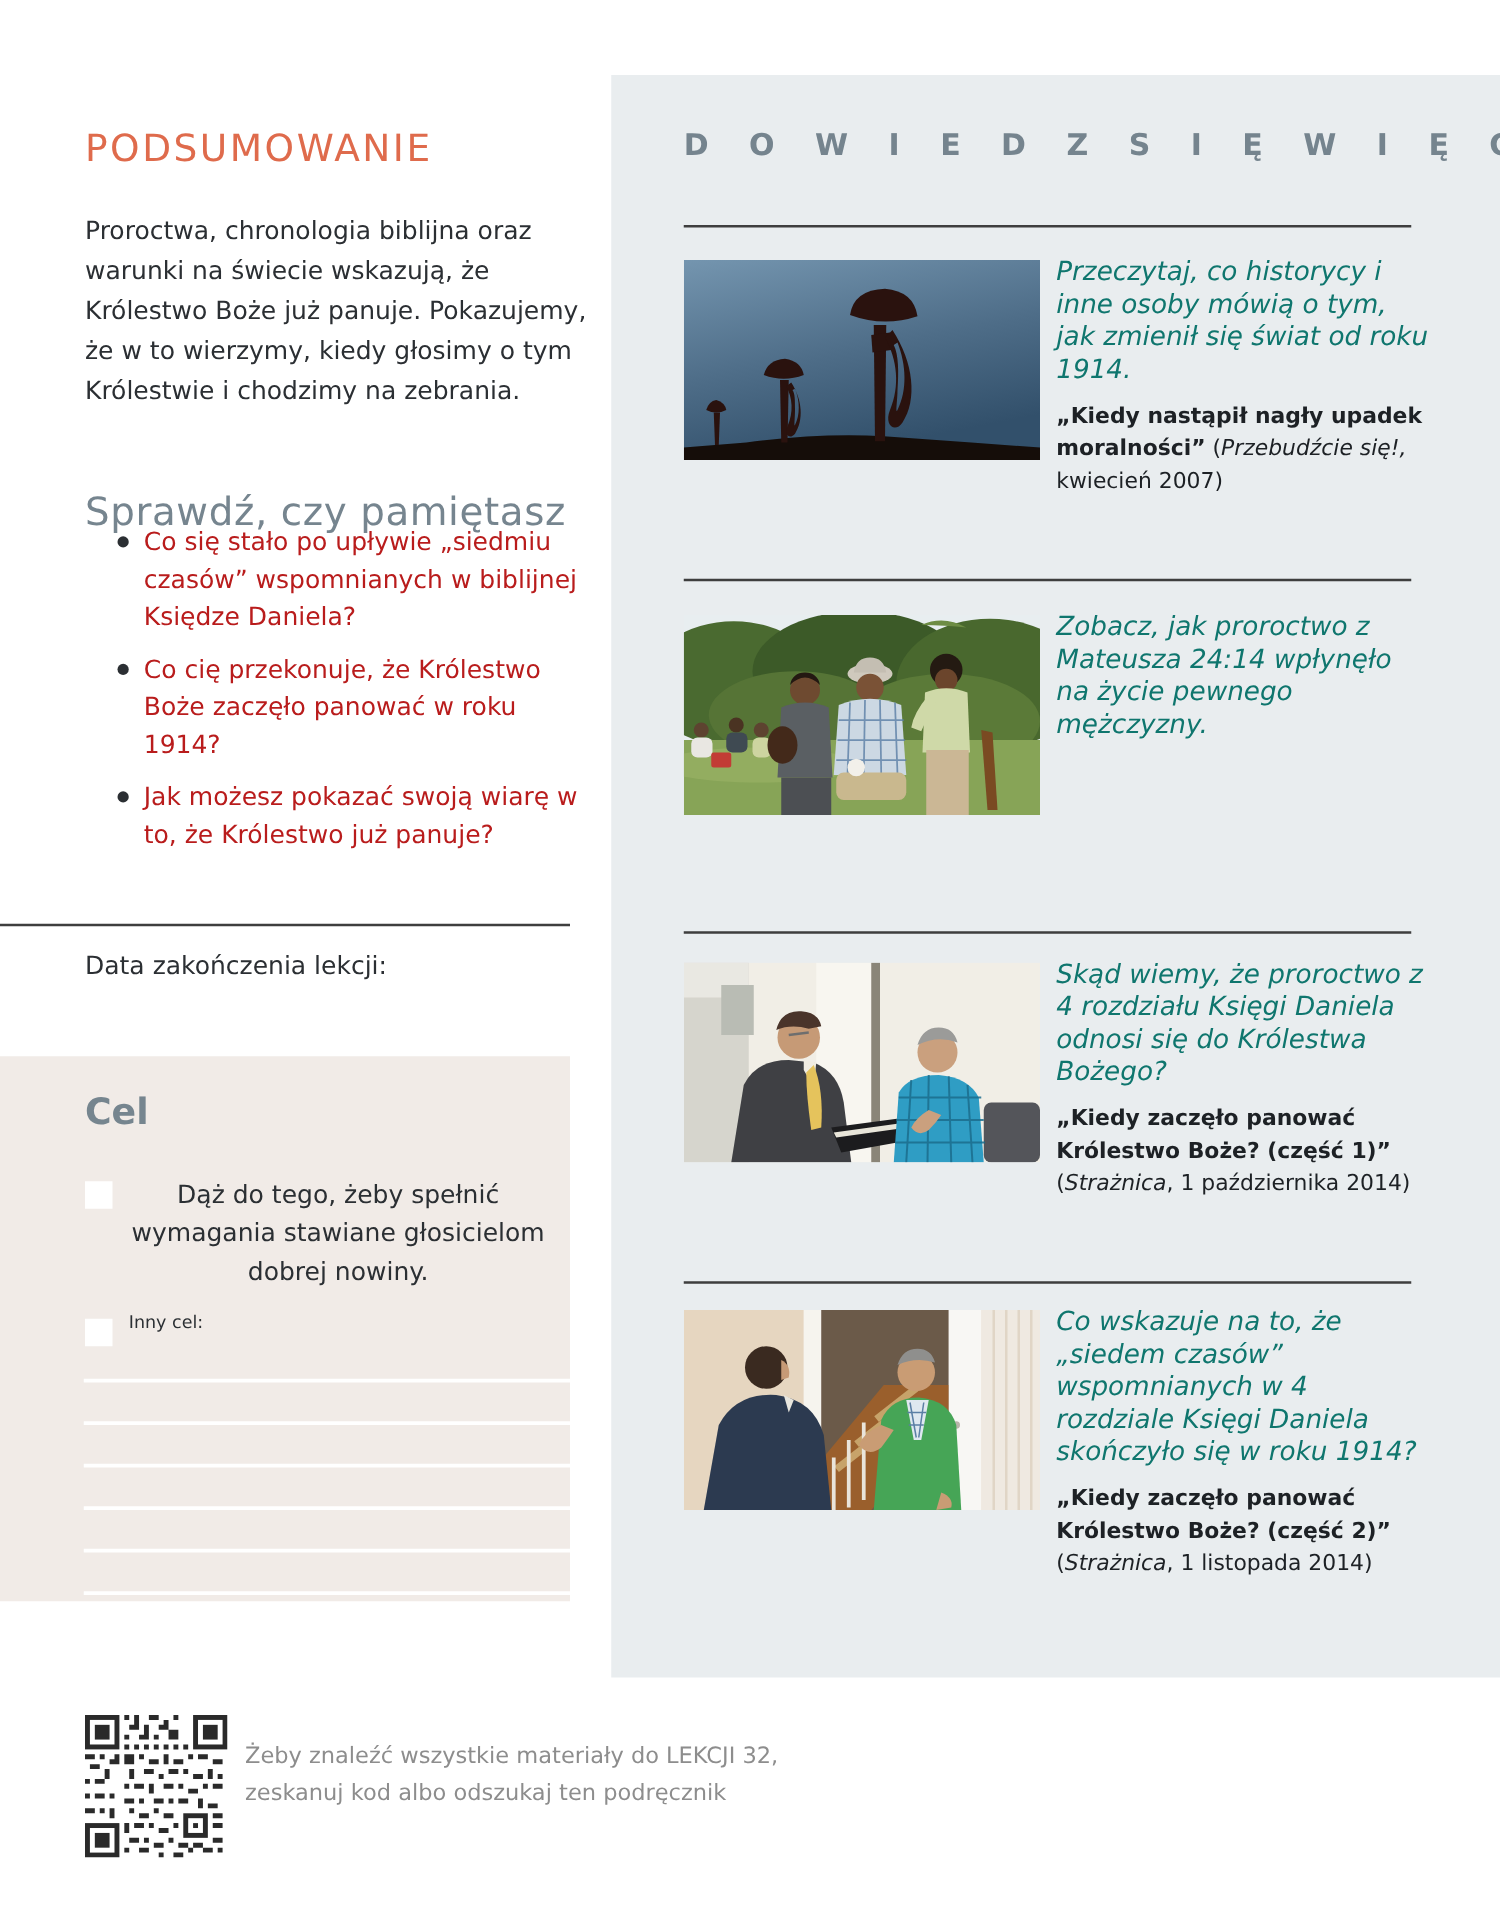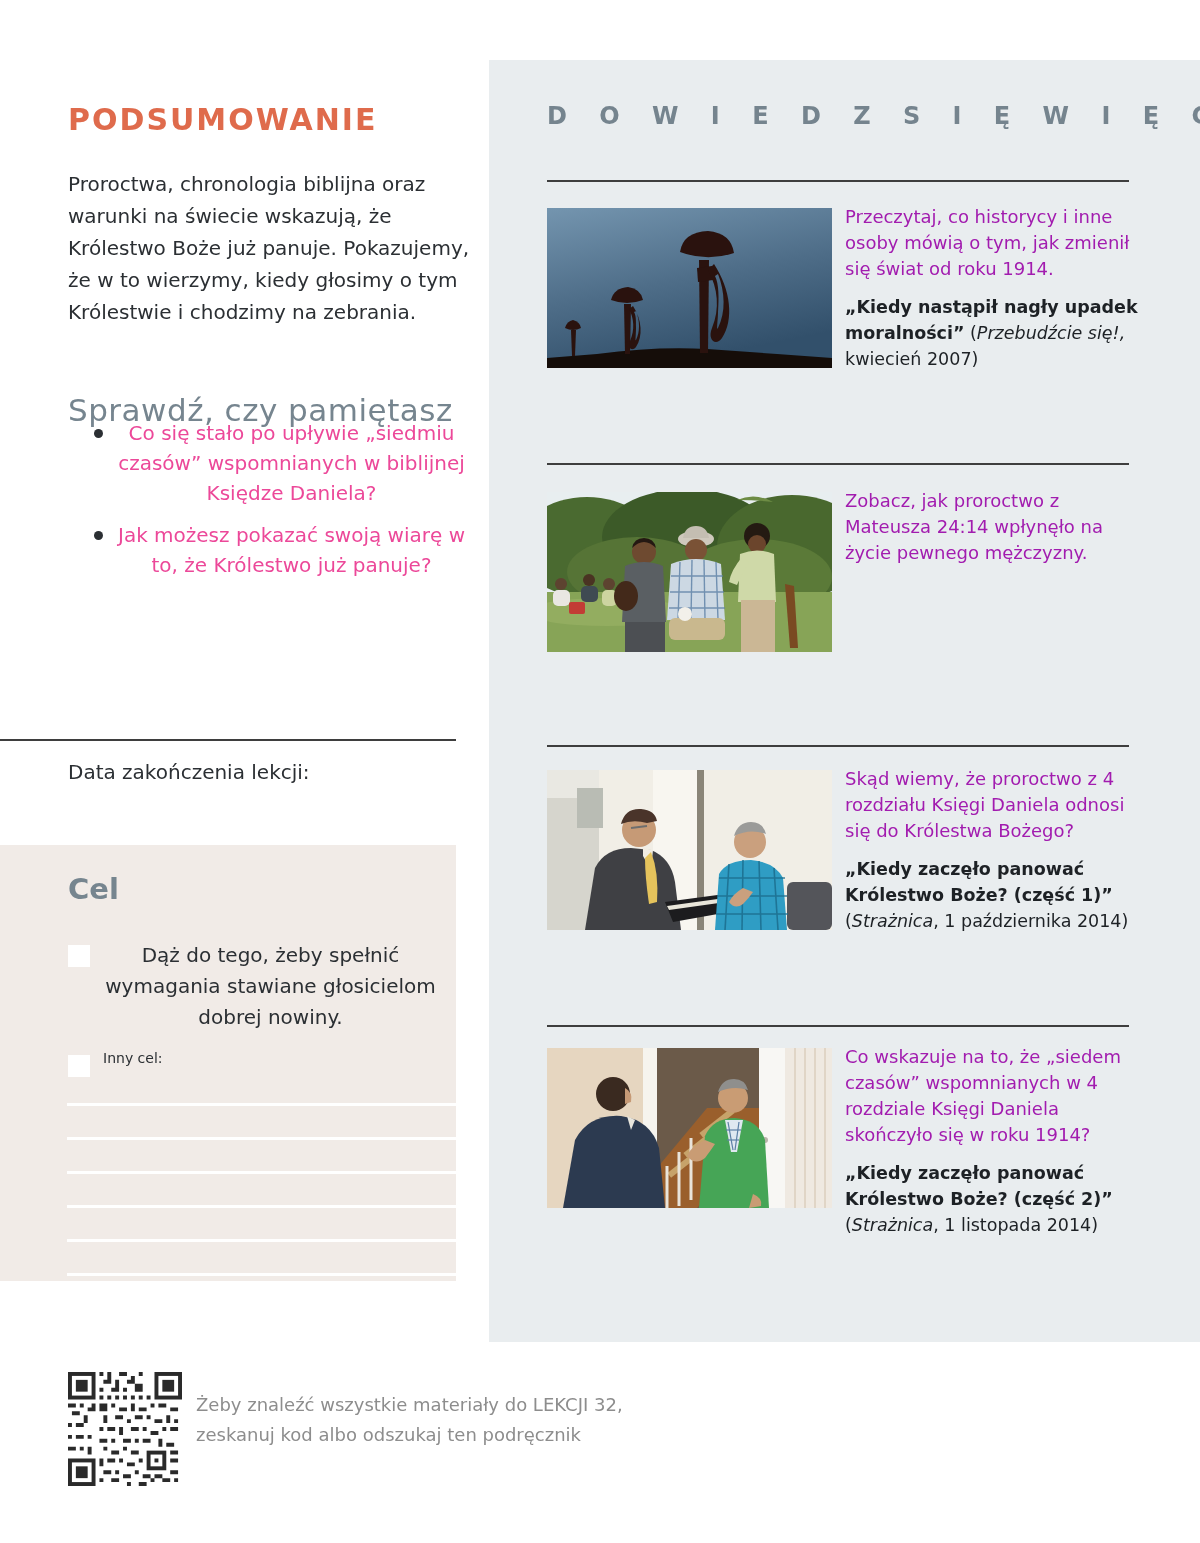--- a/index.html
+++ b/index.html
@@ -5,32 +5,32 @@
   html,body { margin:0; padding:0; }
   body {
     width:1200px; height:1543px; position:relative; background:#ffffff;
     font-family:"DejaVu Sans","Liberation Sans",sans-serif;
     color:#2e3338; -webkit-font-smoothing:antialiased;
   }
   .abs { position:absolute; }
 
   
   .summary-title {
-    left:68px; top:102px; font-size:30px; font-weight:bold;
+    left:68px; top:102px; font-size:30px; font-weight:normal;
     letter-spacing:2px; color:#df6b4c;
   }
   .summary-body {
     left:68px; top:168px; width:404px; font-size:20px; line-height:32px; color:#2b2f33;
   }
   .review-title {
     left:68px; top:348px; font-size:31px; color:#76858f; letter-spacing:0.5px;margin-top:44px;
   }
   .review-list { left:68px; top:418px; width:400px; }
   .review-item { position:relative; padding-left:47px; margin-bottom:12px;
-    font-size:20px; line-height:30px; color:#ec4899;text-align:center; }
+    font-size:20px; line-height:30px; color:#b91c1c; }
   .bullet { position:absolute; left:26px; top:11px; width:9px; height:9px;
     border-radius:50%; background:#2b2f33; }
   .left-rule { left:0; top:739px; width:456px; border-top:2px solid #3e3e3e; height:0; }
   .completion-label { left:68px; top:760px; font-size:20px; color:#2b2f33; }
 
   
   .goal-box { left:0; top:845px; width:456px; height:436px; background:#f1ebe7; }
   .goal-title { left:68px; top:27px; font-size:29px; font-weight:bold; color:#76858f; }
   .goal-check { width:22px; height:22px; background:#ffffff; }
   .gc1 { left:68px; top:100px; }
@@ -43,21 +43,21 @@
   .learn-panel { left:489px; top:60px; width:711px; height:1282px; background:#e9edef; }
   .learn-title { left:58px; top:42px; font-size:24px; font-weight:bold;
     letter-spacing:12px; color:#75848e; white-space:nowrap; }
   .lm-sep { left:58px; width:582px; border-top:2px solid #3e3e3e; height:0; }
   .sep1 { top:120px; } .sep2 { top:403px; } .sep3 { top:685px; } .sep4 { top:965px; }
   .lm-item { left:58px; width:610px; }
   .it1 { top:148px; } .it2 { top:432px; } .it3 { top:710px; } .it4 { top:988px; }
   .lm-img { position:absolute; left:0; top:0; width:285px; height:160px; overflow:hidden; }
   .lm-img svg { display:block; }
   .lm-text { position:absolute; left:298px; top:-4px; width:300px; }
-  .item-lead { margin:0 0 12px 0; font-size:18px; line-height:26px; color:#a21caf; }
+  .item-lead { margin:0 0 12px 0; font-size:21px; line-height:26px; color:#0f766e;font-style:italic; }
   .item-ref { margin:0; font-size:17.5px; line-height:26px; color:#1d2125; }
   .item-ref b { font-weight:bold; }
   .item-ref em { font-style:italic; font-weight:normal; }
   .item-ref .plain { font-weight:normal; }
 
   
   .qr-wrap { left:68px; top:1372px; width:114px; height:114px; }
   .footer-note { left:196px; top:1390px; width:480px; font-size:18px; line-height:30px;
     font-weight:normal; color:#8d8d8d; }
 </style>
@@ -67,20 +67,24 @@
 <div class="abs summary-title">PODSUMOWANIE</div>
 
 <div class="abs summary-body">Proroctwa, chronologia biblijna oraz warunki na świecie wskazują, że Królestwo Boże już panuje. Pokazujemy, że w to wierzymy, kiedy głosimy o tym Królestwie i chodzimy na zebrania.</div>
 
 <div class="abs review-title">Sprawdź, czy pamiętasz</div>
 
 <div class="abs review-list">
   <div class="review-item">
     <span class="bullet"></span>
     <span>Co się stało po upływie „siedmiu czasów” wspomnianych w biblijnej Księdze Daniela?</span>
+  </div>
+  <div class="review-item">
+    <span class="bullet"></span>
+    <span>Co cię przekonuje, że Królestwo Boże zaczęło panować w roku 1914?</span>
   </div>
   <div class="review-item">
     <span class="bullet"></span>
     <span>Jak możesz pokazać swoją wiarę w to, że Królestwo już panuje?</span>
   </div>
 </div>
 
 <div class="abs left-rule"></div>
 
 <div class="abs completion-label">Data zakończenia lekcji:</div>

